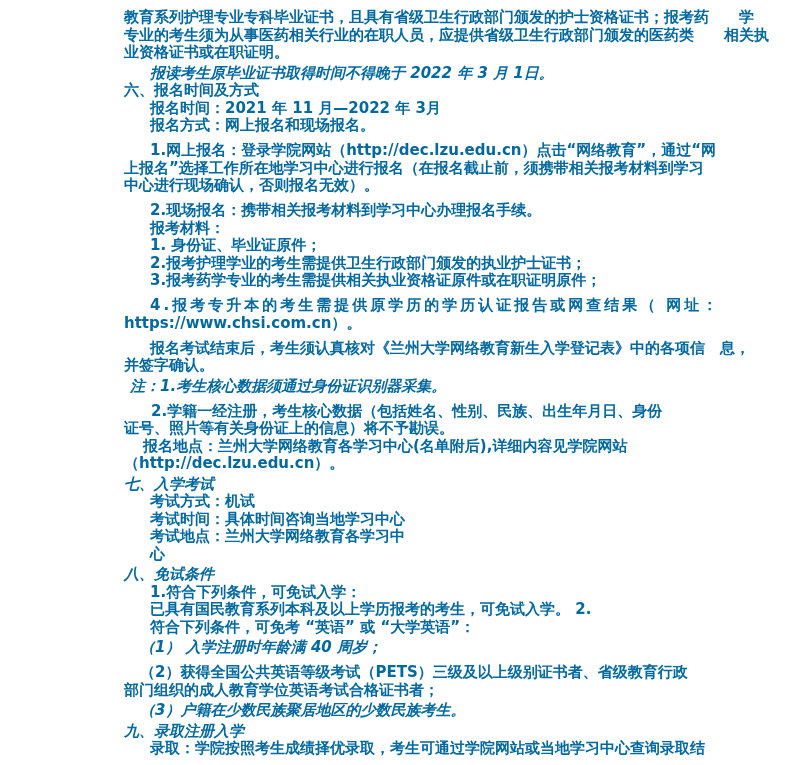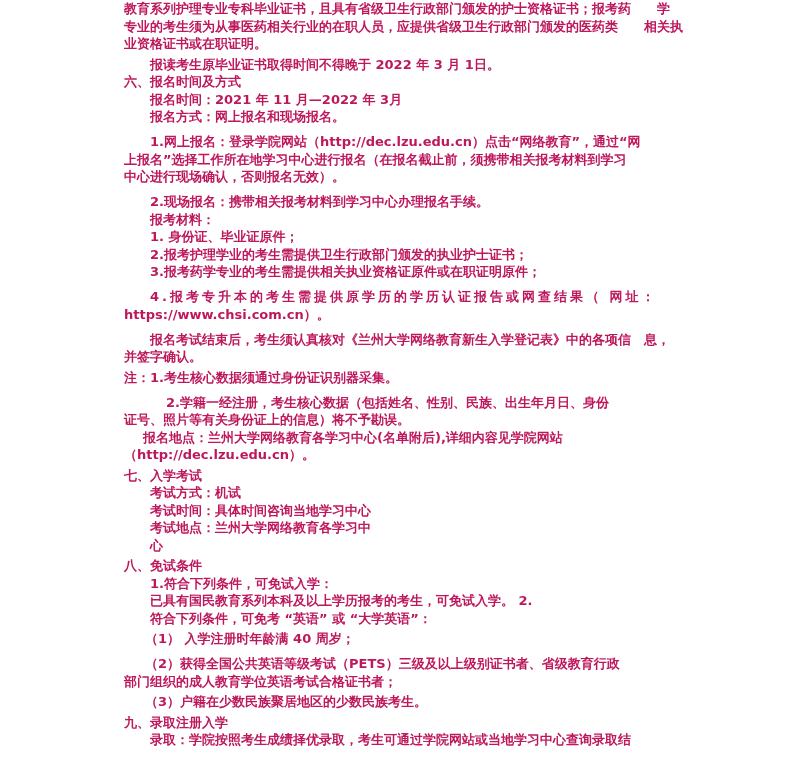--- a/index.html
+++ b/index.html
@@ -9,41 +9,41 @@
   }
   .page {
     position: relative;
     width: 785px;
     height: 765px;
     background: #ffffff;
     overflow: hidden;
   }
   .doc {
     position: absolute;
-    top: 0;
+    top: 9px;
     left: 124px;
     width: 640px;
     font-family: "DejaVu Sans", sans-serif;
     font-weight: 700;
-    font-size: 13px;
+    font-size: 15px;
     line-height: 17.5px;
-    color: #be185d;
+    color: #0369a1;
     white-space: pre;
   }
   .ln { margin: 0; }
   
   .b    { margin-left: 0; }      
   .t    { margin-left: 26px; }   
-  .note { margin-left: 0; }    
-  .n2   { margin-left: 42px; }   
+  .note { margin-left: 6px; }    
+  .n2   { margin-left: 27px; }   
   .n3   { margin-left: 19px; }   
   .n4   { }   
-  .p1   { margin-left: 21px; }   
+  .p1   { margin-left: 16px; }   
   
-  .g1 { margin-top: 3px; }
+  .g1 { margin-top: 3px; font-style: italic; }
   .g2 { margin-top: 7.5px; }
   
   .sp { letter-spacing: 3px; }
 </style>
 </head>
 <body>
 
 <div class="page">
   <div class="doc" id="doc-body"><p class="ln b">教育系列护理专业专科毕业证书，且具有省级卫生行政部门颁发的护士资格证书；报考药　　学</p><p class="ln b">专业的考生须为从事医药相关行业的在职人员，应提供省级卫生行政部门颁发的医药类　　相关执</p><p class="ln b">业资格证书或在职证明。</p><p class="ln t g1">报读考生原毕业证书取得时间不得晚于 2022 年 3 月 1日。</p><p class="ln b">六、报名时间及方式</p><p class="ln t">报名时间：2021 年 11 月—2022 年 3月</p><p class="ln t">报名方式：网上报名和现场报名。</p><p class="ln t g2">1.网上报名：登录学院网站（http://dec.lzu.edu.cn）点击“网络教育”，通过“网</p><p class="ln b">上报名”选择工作所在地学习中心进行报名（在报名截止前，须携带相关报考材料到学习</p><p class="ln b">中心进行现场确认，否则报名无效）。</p><p class="ln t g2">2.现场报名：携带相关报考材料到学习中心办理报名手续。</p><p class="ln t">报考材料：</p><p class="ln t">1. 身份证、毕业证原件；</p><p class="ln t">2.报考护理学业的考生需提供卫生行政部门颁发的执业护士证书；</p><p class="ln t">3.报考药学专业的考生需提供相关执业资格证原件或在职证明原件；</p><p class="ln t sp g2">4.报考专升本的考生需提供原学历的学历认证报告或网查结果（ 网址：</p><p class="ln b">https://www.chsi.com.cn）。</p><p class="ln t g2">报名考试结束后，考生须认真核对《兰州大学网络教育新生入学登记表》中的各项信　息，</p><p class="ln b">并签字确认。</p><p class="ln note g1">注：1.考生核心数据须通过身份证识别器采集。</p><p class="ln n2 g2">2.学籍一经注册，考生核心数据（包括姓名、性别、民族、出生年月日、身份</p><p class="ln n4">证号、照片等有关身份证上的信息）将不予勘误。</p><p class="ln n3">报名地点：兰州大学网络教育各学习中心(名单附后),详细内容见学院网站</p><p class="ln n4">（http://dec.lzu.edu.cn）。</p><p class="ln b g1">七、入学考试</p><p class="ln t">考试方式：机试</p><p class="ln t">考试时间：具体时间咨询当地学习中心</p><p class="ln t">考试地点：兰州大学网络教育各学习中</p><p class="ln t">心</p><p class="ln b g1">八、免试条件</p><p class="ln t">1.符合下列条件，可免试入学：</p><p class="ln t">已具有国民教育系列本科及以上学历报考的考生，可免试入学。 2.</p><p class="ln t">符合下列条件，可免考 “英语” 或 “大学英语”：</p><p class="ln p1 g1">（1） 入学注册时年龄满 40 周岁；</p><p class="ln p1 g2">（2）获得全国公共英语等级考试（PETS）三级及以上级别证书者、省级教育行政</p><p class="ln b">部门组织的成人教育学位英语考试合格证书者；</p><p class="ln p1 g1">（3）户籍在少数民族聚居地区的少数民族考生。</p><p class="ln b g1">九、录取注册入学</p><p class="ln t">录取：学院按照考生成绩择优录取，考生可通过学院网站或当地学习中心查询录取结</p></div>
 </div>

